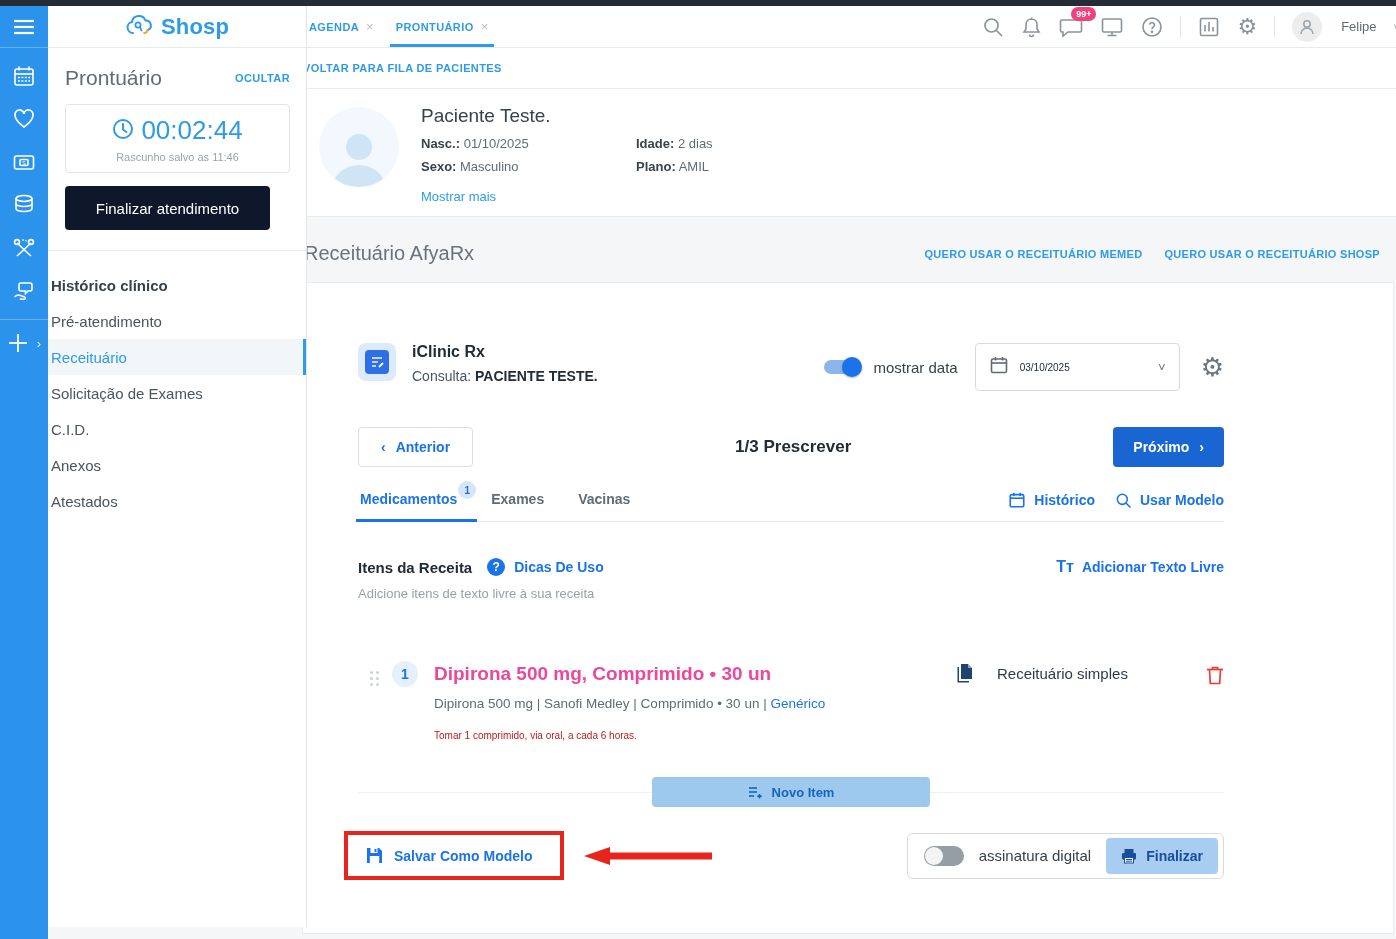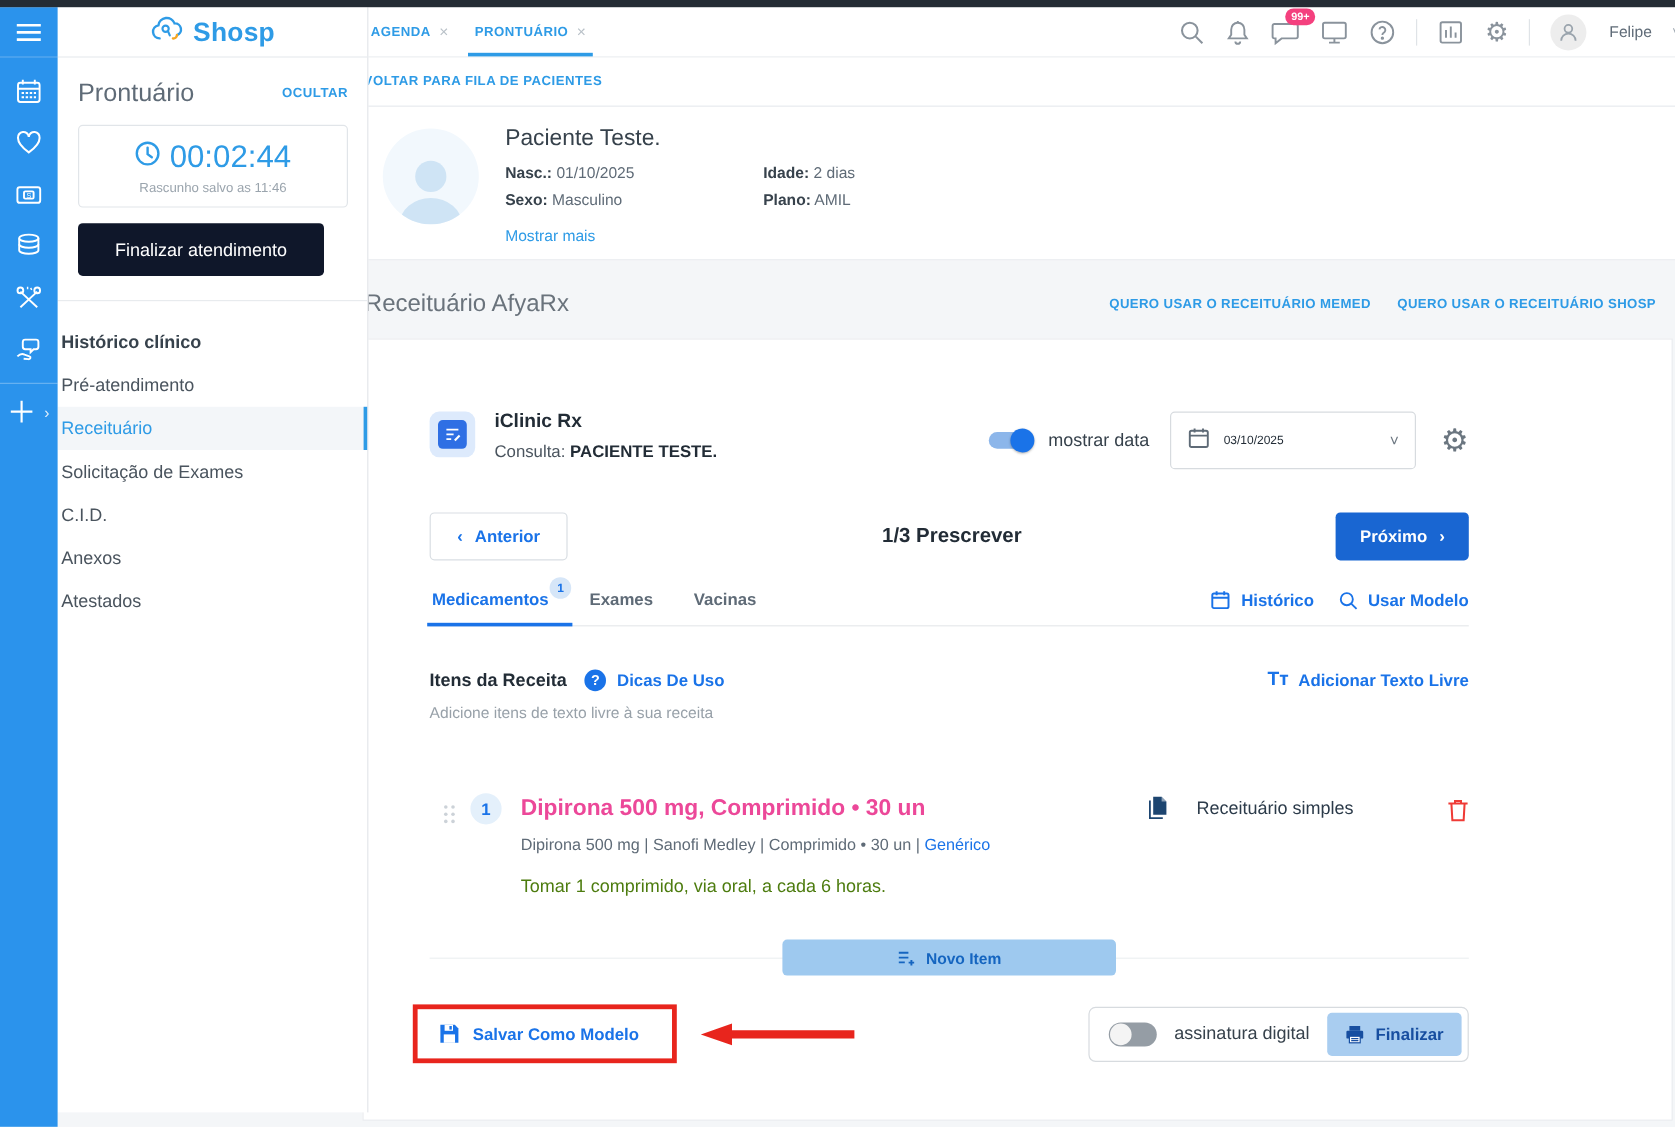--- a/index.html
+++ b/index.html
@@ -138,21 +138,21 @@
   .item-row { margin-top:62px; display:flex; align-items:flex-start; }
   .drag { display:grid; grid-template-columns:repeat(2,3px); grid-auto-rows:3px; gap:3px;
     margin:8px 13px 0 12px; cursor:grab; }
   .drag i { background:#ccd2d8; border-radius:50%; }
   .item-num { width:26px; height:26px; border-radius:50%; background:#e4f0fb; color:#1a73e8; font-size:14px;
     font-weight:700; display:flex; align-items:center; justify-content:center; margin-right:16px; margin-top:-2px; }
   .item-body { flex:1; }
   .item-title { font-size:19px; font-weight:700; color:#ec4899; }
   .item-meta { margin-top:11px; font-size:13.5px; color:#5f6b77; }
   .generic-link { color:#1a73e8; cursor:pointer; }
-  .item-posology { margin-top:19px; font-size:15px; color:#4d7c0f; }
+  .item-posology { margin-top:19px; font-size:10px; color:#b91c1c; }
   .item-right { display:flex; align-items:flex-start; width:268px; justify-content:space-between; padding-top:0; }
   .rx-type { display:flex; align-items:center; gap:23px; cursor:pointer; }
   .rx-type-label { font-size:15px; color:#2c3b4a; }
   .trash { cursor:pointer; margin-top:2px; }
 
   .novo-row { margin-top:36px; position:relative; height:30px; }
   .novo-hr { position:absolute; left:0; right:0; top:50%; height:1px; background:#edf0f2; }
   .btn-novo { position:relative; display:flex; align-items:center; justify-content:center; gap:9px;
     width:278px; height:30px; margin:0 auto; background:#9ec9ef; border:none; border-radius:4px;
     color:#1565c0; font-size:13px; font-weight:700; font-family:inherit; cursor:pointer; }

